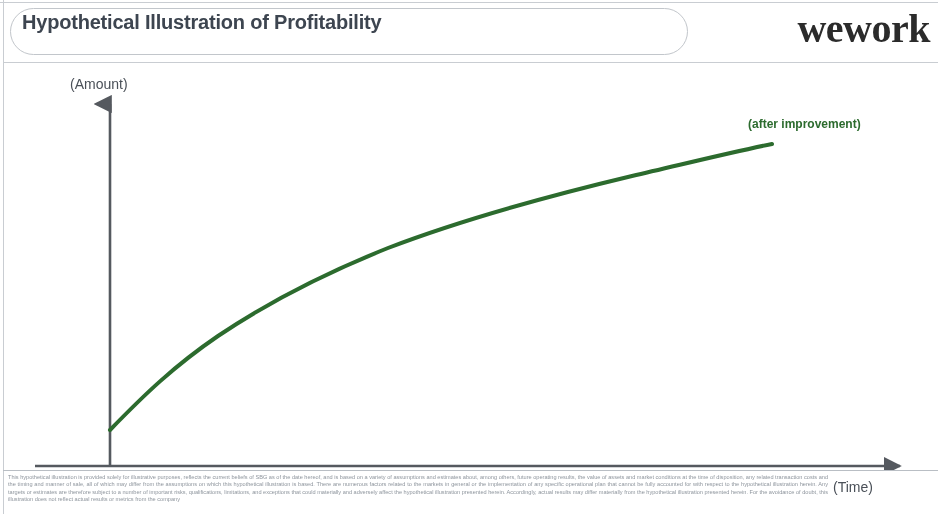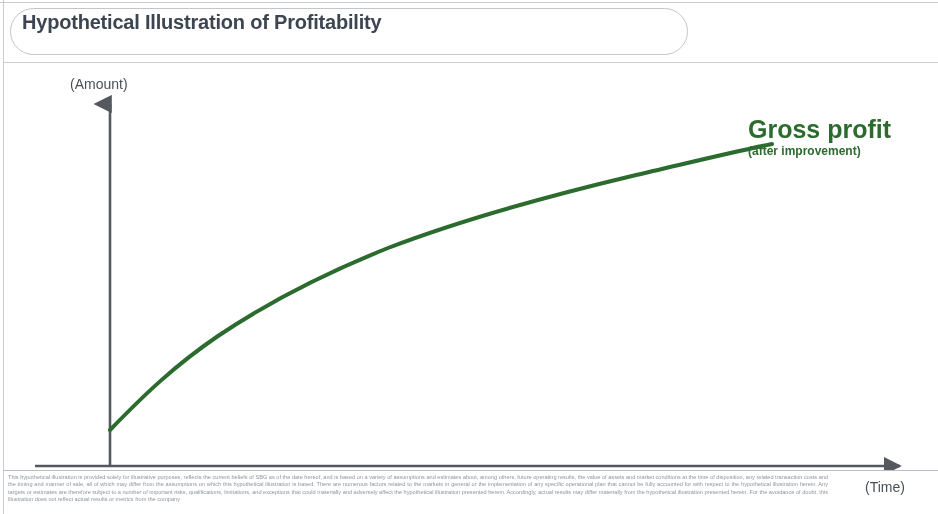--- a/index.html
+++ b/index.html
@@ -92,21 +92,21 @@
     display: block;
   }
 
   .axis-label {
     position: absolute;
     font-size: 14px;
     color: #4a5058;
     white-space: nowrap;
   }
   .amount-label { left: 38px; top: 76px; }
-  .time-label   { left: 833px; top: 479px; margin-left: 32px; }
+  .time-label   { left: 833px; top: 479px; }
 
   
   .callout {
     position: absolute;
     left: 748px;
     top: 116px;
     text-align: left;
   }
   .callout-title {
     font-size: 25px;
@@ -156,20 +156,21 @@
 
 <div id="slide">
 
   <div class="edge-left"></div>
   <div class="edge-top"></div>
   <div class="header-rule"></div>
 
   <div class="title-pill"></div>
   <div class="title-text">Hypothetical Illustration of Profitability</div>
 
+  <div class="logo">wework</div>
 
   <div class="chart">
     <svg width="938" height="410" viewBox="0 0 938 410" xmlns="http://www.w3.org/2000/svg">
       <defs>
         <marker id="arrow-up" viewBox="0 0 10 10" refX="5" refY="9" markerWidth="7" markerHeight="7" orient="auto-start-reverse">
           <path d="M 5 0 L 10 10 L 0 10 z" fill="#55595f"></path>
         </marker>
         <marker id="arrow-right" viewBox="0 0 10 10" refX="9" refY="5" markerWidth="7" markerHeight="7" orient="auto">
           <path d="M 0 0 L 10 5 L 0 10 z" fill="#55595f"></path>
         </marker>
@@ -185,21 +186,20 @@
                C 424 162, 512 137, 600 116
                C 648 105, 700 92, 740 84" fill="none" stroke="#2c6b2e" stroke-width="4" stroke-linecap="round" stroke-linejoin="round"></path>
     </svg>
 
     <div class="axis-label amount-label" style="top:16px;left:38px;">(Amount)</div>
   </div>
 
   <div class="axis-label time-label">(Time)</div>
 
   <div class="callout">
-    <div class="callout-title">Gross profit</div>
     <div class="callout-sub">(after improvement)</div>
   </div>
 
   <div class="footer-rule"></div>
   <div class="disclaimer">This hypothetical illustration is provided solely for illustrative purposes, reflects the current beliefs of SBG as of the date hereof, and is based on a variety of assumptions and estimates about, among others, future operating results, the value of assets and market conditions at the time of disposition, any related transaction costs and the timing and manner of sale, all of which may differ from the assumptions on which this hypothetical illustration is based. There are numerous factors related to the markets in general or the implementation of any specific operational plan that cannot be fully accounted for with respect to the hypothetical illustration herein. Any targets or estimates are therefore subject to a number of important risks, qualifications, limitations, and exceptions that could materially and adversely affect the hypothetical illustration presented herein. Accordingly, actual results may differ materially from the hypothetical illustration presented herein. For the avoidance of doubt, this illustration does not reflect  actual results or metrics from the company</div>
   <div class="page-number">55</div>
 
 </div>
 
 </body></html>

